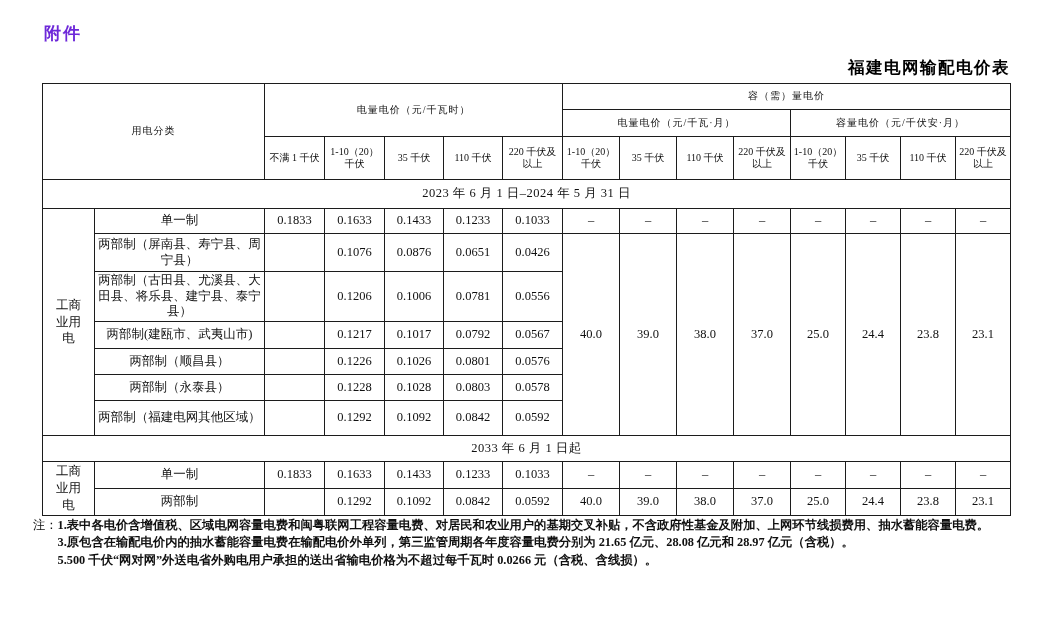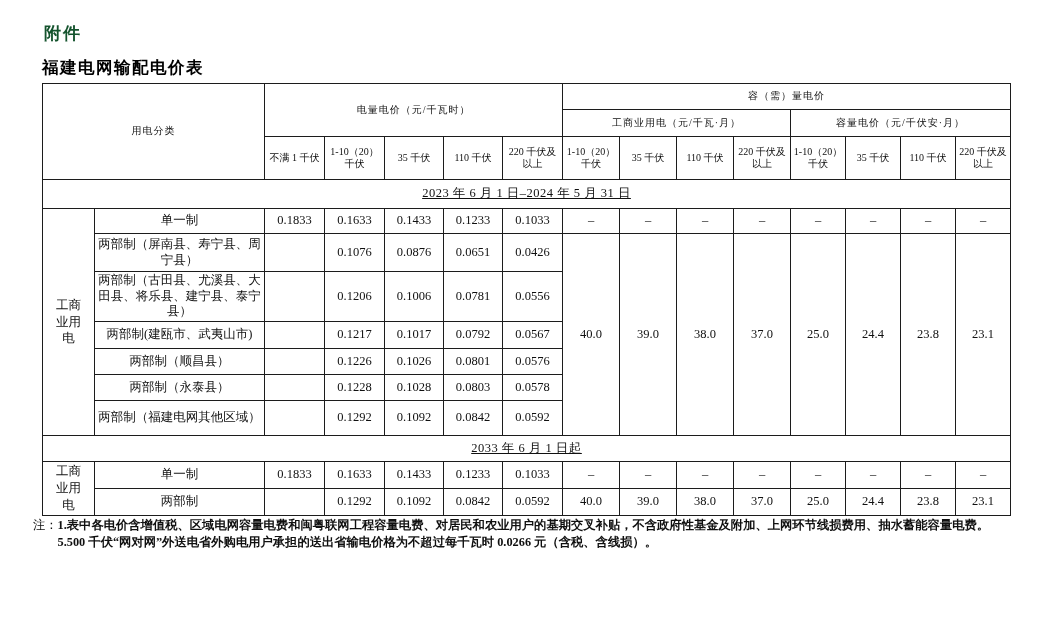--- a/index.html
+++ b/index.html
@@ -3,41 +3,41 @@
 <meta charset="utf-8">
 <style>
   html,body{margin:0;padding:0;}
   body{
     width:1051px;height:635px;background:#ffffff;position:relative;
     font-family:"Liberation Serif","DejaVu Serif",serif;color:#111;
     -webkit-font-smoothing:antialiased;overflow:hidden;
   }
   .attachment{
     position:absolute;left:44px;top:22px;
-    font-size:17px;font-weight:bold;letter-spacing:2px;color:#14532d;
+    font-size:17px;font-weight:bold;letter-spacing:2px;color:#6d28d9;
   }
   .title{
     position:absolute;left:42px;top:57px;width:968px;
-    text-align:left;font-size:16.5px;font-weight:bold;letter-spacing:1.5px;color:#000;
+    text-align:right;font-size:16.5px;font-weight:bold;letter-spacing:1.5px;color:#000;
   }
   table.price{
     position:absolute;left:42px;top:83px;width:968px;
     border-collapse:collapse;table-layout:fixed;
   }
   table.price th, table.price td{
     border:1px solid #1c1c1c;
     font-weight:normal;text-align:center;vertical-align:middle;
     padding:1px 2px;font-size:12.5px;line-height:1.25;color:#101010;
     overflow:hidden;
   }
   table.price th{font-size:10px;}
   th.group{font-size:13px;letter-spacing:1px;}
   td.cat{text-align:left;padding-left:6px;padding-right:3px;}
   td.cat-center{text-align:center;margin-left:22px;}
-  td.date-row{letter-spacing:0.5px;text-decoration:underline;}
+  td.date-row{letter-spacing:0.5px;}
   .vlabel{display:inline-block;width:32px;line-height:1.35;}
   td.dash{color:#4a4a4a;}
   td.num{font-size:12.5px;}
   .notes{
     position:absolute;left:33px;top:517px;width:1000px;
     font-size:12.3px;line-height:1.42;color:#101010;
     display:flex;align-items:flex-start;
   }
   .notes-label{flex:0 0 auto;white-space:nowrap;}
   .notes-items{flex:1 1 auto;}
@@ -68,21 +68,21 @@
       <col style="width:55px">
   </colgroup>
   <tbody>
 
     <tr style="height:26px">
       <th class="group" colspan="2" rowspan="3">用电分类</th>
       <th class="group" colspan="5" rowspan="2">电量电价（元/千瓦时）</th>
       <th class="group" colspan="8">容（需）量电价</th>
     </tr>
     <tr style="height:27px">
-      <th class="group" colspan="4">工商业用电（元/千瓦·月）</th>
+      <th class="group" colspan="4">电量电价（元/千瓦·月）</th>
       <th class="group" colspan="4">容量电价（元/千伏安·月）</th>
     </tr>
     <tr style="height:43px">
       <th>不满 1 千伏</th>
       <th>1-10（20）千伏</th>
       <th>35 千伏</th>
       <th>110 千伏</th>
       <th>220 千伏及以上</th>
       <th>1-10（20）千伏</th>
       <th>35 千伏</th>
@@ -207,15 +207,16 @@
       <td class="num">23.8</td>
       <td class="num">23.1</td>
     </tr>
   </tbody>
 </table>
 
 <div class="notes">
   <span class="notes-label">注：</span>
   <div class="notes-items">
     <div class="note-line">1.表中各电价含增值税、区域电网容量电费和闽粤联网工程容量电费、对居民和农业用户的基期交叉补贴，不含政府性基金及附加、上网环节线损费用、抽水蓄能容量电费。</div>
+    <div class="note-line">3.原包含在输配电价内的抽水蓄能容量电费在输配电价外单列，第三监管周期各年度容量电费分别为 21.65 亿元、28.08 亿元和 28.97 亿元（含税）。</div>
     <div class="note-line">5.500 千伏“网对网”外送电省外购电用户承担的送出省输电价格为不超过每千瓦时 0.0266 元（含税、含线损）。</div>
   </div>
 </div>
 
 </body></html>

